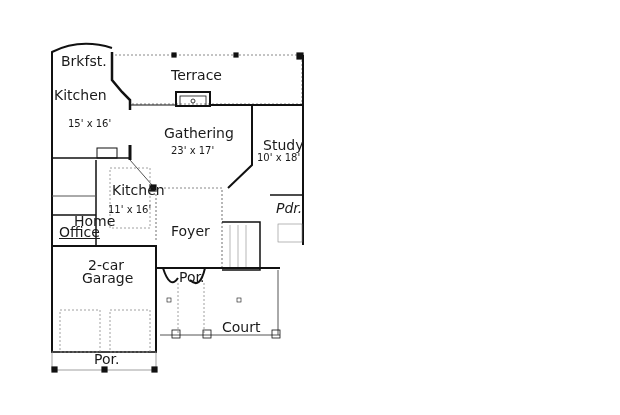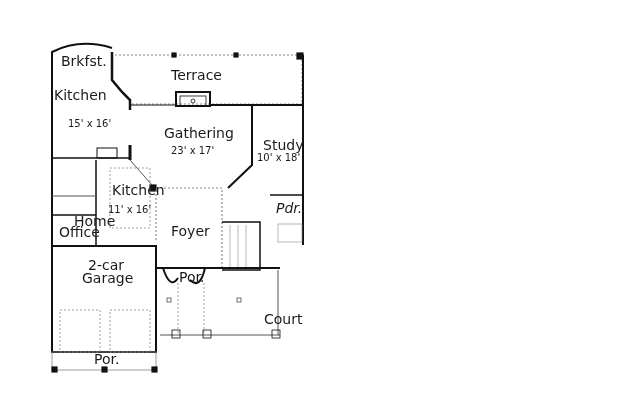--- a/index.html
+++ b/index.html
@@ -90,20 +90,20 @@
 <div class="lbl" style="left:54px;top:88px;">Kitchen</div>
 <div class="lbl dim" style="left:68px;top:119px;">15' x 16'</div>
 <div class="lbl" style="left:171px;top:68px;">Terrace</div>
 <div class="lbl" style="left:164px;top:126px;">Gathering</div>
 <div class="lbl dim" style="left:171px;top:146px;">23' x 17'</div>
 <div class="lbl" style="left:263px;top:138px;">Study</div>
 <div class="lbl dim" style="left:257px;top:153px;">10' x 18'</div>
 <div class="lbl" style="left:112px;top:183px;">Kitchen</div>
 <div class="lbl dim" style="left:108px;top:205px;">11' x 16'</div>
 <div class="lbl" style="left:60px;top:214px;margin-left:14px;">Home</div>
-<div class="lbl" style="left:59px;top:225px;">Office</div>
+<div class="lbl" style="left:59px;top:225px;text-decoration:underline;">Office</div>
 <div class="lbl" style="left:171px;top:224px;">Foyer</div>
 <div class="lbl" style="left:276px;top:201px;font-style:italic;">Pdr.</div>
 <div class="lbl" style="left:88px;top:258px;">2-car</div>
 <div class="lbl" style="left:82px;top:271px;">Garage</div>
 <div class="lbl" style="left:179px;top:270px;">Por.</div>
-<div class="lbl" style="left:222px;top:312px;margin-left:42px;">Court</div>
+<div class="lbl" style="left:222px;top:320px;">Court</div>
 <div class="lbl" style="left:94px;top:352px;">Por.</div>
 
 </body></html>

